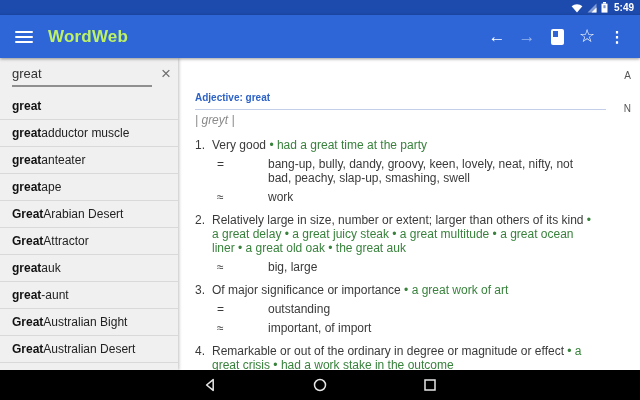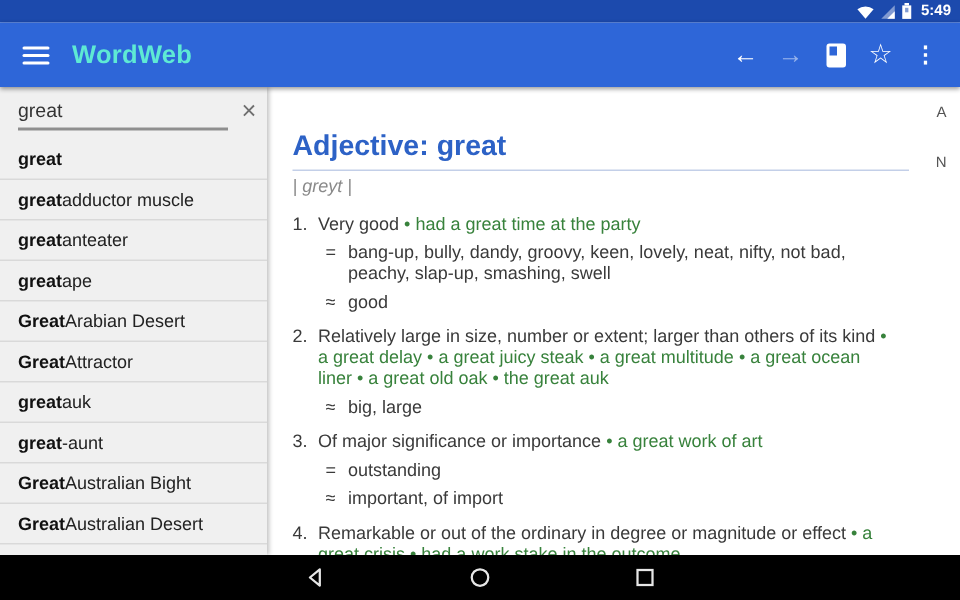--- a/index.html
+++ b/index.html
@@ -10,21 +10,21 @@
   .statusbar{height:15px;background:#1c4aad;display:flex;align-items:center;
     justify-content:flex-end;gap:4px;padding-right:6px;box-sizing:border-box;}
   .statusbar svg{display:block;}
   .sb-time{color:#fff;font-size:10px;font-weight:bold;line-height:15px;margin-left:2px;}
 
   
   .appbar{height:43px;background:#2e66d8;display:flex;align-items:center;
     box-shadow:0 1px 3px rgba(0,0,0,.4);position:relative;z-index:6;}
   .hamburger{margin-left:15px;width:18px;cursor:pointer;}
   .hamburger span{display:block;height:2px;background:#fff;margin:3px 0;border-radius:1px;}
-  .apptitle{color:#5eead4;font-size:17px;font-weight:bold;margin-left:15px;letter-spacing:.2px;}
+  .apptitle{color:#bef264;font-size:17px;font-weight:bold;margin-left:15px;letter-spacing:.2px;}
   .actions{margin-left:auto;display:flex;align-items:center;margin-right:8px;}
   .abicon{width:30px;text-align:center;color:#fff;font-size:17px;line-height:43px;cursor:pointer;}
   .abicon.dim{opacity:.5;}
   .pageicon{width:13px;height:16px;background:#fff;border-radius:2px;position:relative;margin:0 auto;}
   .pageicon::after{content:"";position:absolute;left:2px;top:2px;width:5px;height:6px;background:#2e66d8;}
   .staricon{font-size:18px;font-weight:normal;}
   .dots{font-size:15px;font-weight:bold;letter-spacing:0;}
 
   
   .body{display:flex;height:312px;overflow:hidden;}
@@ -42,31 +42,31 @@
     padding-left:12px;font-size:12px;color:#222;cursor:pointer;}
   .wl-item b{font-weight:bold;color:#111;}
   .earwrap{display:inline-flex;margin-right:5px;margin-left:-2px;}
 
   
   .content{flex:1;position:relative;background:#fff;padding:14px 0 0 17px;overflow:hidden;box-sizing:border-box;}
   .idx{position:absolute;right:9px;font-size:10px;color:#555;cursor:pointer;}
   .idxA{top:12px;}
   .idxN{top:45px;}
   .headwrap{margin-top:15px;margin-right:34px;border-bottom:1px solid #c3cfe8;padding-bottom:4px;}
-  .headword{color:#2d62c6;font-size:19px;font-weight:bold;text-align:right;}
+  .headword{color:#2d62c6;font-size:10px;font-weight:bold;text-align:right;}
   .pron{color:#8a8a8a;font-size:12px;font-style:italic;margin-top:3px;}
   .defs{margin-top:11px;padding-right:42px;font-size:12px;color:#3a3a3a;line-height:14px;}
   .def{display:flex;margin-bottom:9px;}
   .def .num{flex:none;width:17px;}
   .dtext{flex:1;}
   .example{color:#38823c;}
   .bullet{color:#38823c;}
   .syn{display:flex;margin-top:5px;}
   .syn .mark{flex:none;width:15px;margin-left:5px;}
-  .syn .words{flex:1;}
+  .syn .words{flex:1;margin-left:36px;}
 
   
   .navbar{position:absolute;left:0;right:0;bottom:0;height:30px;background:#000;
     display:flex;align-items:center;justify-content:center;z-index:7;}
   .navbtn{width:24px;display:flex;justify-content:center;cursor:pointer;}
   .navbtn + .navbtn{margin-left:86px;}
 </style>
 </head>
 <body>
 
@@ -143,21 +143,21 @@
       </div>
       <div class="pron">| greyt |</div>
       <div class="defs" id="defs">
           <div class="def">
             <span class="num">1.</span>
             <div class="dtext">Very good<span class="bullet"> • </span><span class="example">had a great time at the party</span><div class="syn">
                 <span class="mark">=</span>
                 <span class="words">bang-up, bully, dandy, groovy, keen, lovely, neat, nifty, not bad, peachy, slap-up, smashing, swell</span>
               </div><div class="syn">
                 <span class="mark">≈</span>
-                <span class="words">good</span>
+                <span class="words">work</span>
               </div></div>
           </div>
           <div class="def">
             <span class="num">2.</span>
             <div class="dtext">Relatively large in size, number or extent; larger than others of its kind<span class="bullet"> • </span><span class="example">a great delay</span><span class="bullet"> • </span><span class="example">a great juicy steak</span><span class="bullet"> • </span><span class="example">a great multitude</span><span class="bullet"> • </span><span class="example">a great ocean liner</span><span class="bullet"> • </span><span class="example">a great old oak</span><span class="bullet"> • </span><span class="example">the great auk</span><div class="syn">
                 <span class="mark">≈</span>
                 <span class="words">big, large</span>
               </div></div>
           </div>
           <div class="def">

